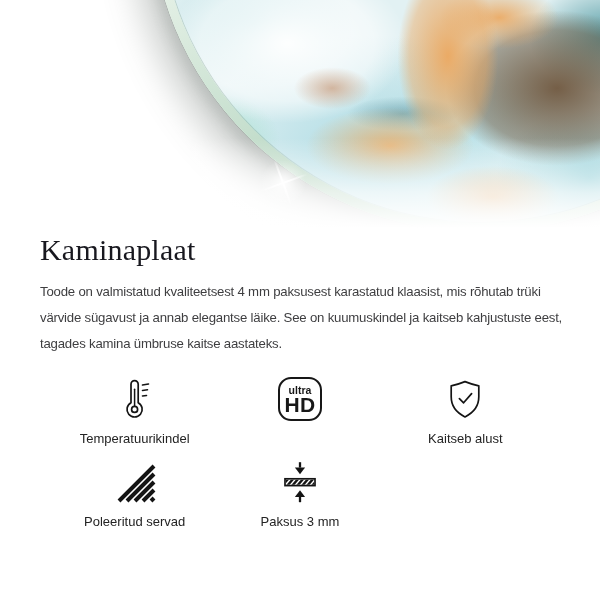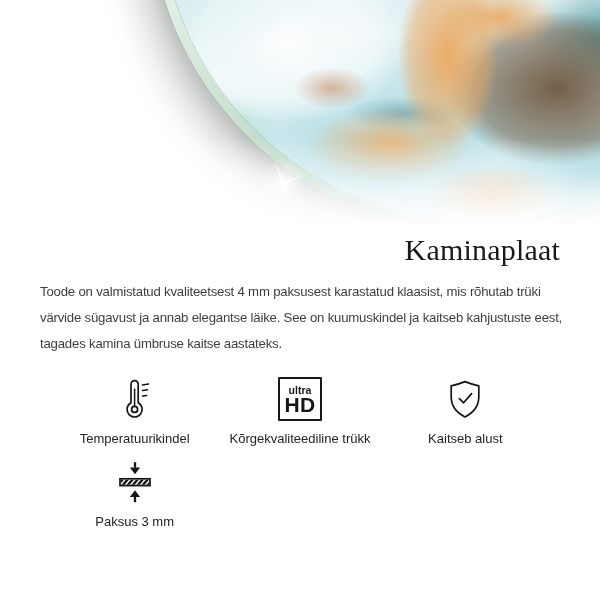--- a/index.html
+++ b/index.html
@@ -41,30 +41,30 @@
     transform:rotate(-20deg);}
   .sparkle::before{content:"";position:absolute;left:0;right:0;top:50%;height:2px;margin-top:-1px;
     background:linear-gradient(90deg, rgba(255,255,255,0), #fff 42%, #fff 58%, rgba(255,255,255,0));}
   .sparkle::after{content:"";position:absolute;top:0;bottom:0;left:50%;width:2px;margin-left:-1px;
     background:linear-gradient(180deg, rgba(255,255,255,0), #fff 42%, #fff 58%, rgba(255,255,255,0));}
   .hero-fade{position:absolute;left:0;top:138px;width:100%;height:94px;z-index:3;
     background:linear-gradient(to bottom, rgba(255,255,255,0) 0%, rgba(255,255,255,0.72) 58%, #ffffff 96%);}
   
   .content{padding:0 40px;}
   .title{margin:1px 0 0;font-family:"Liberation Serif",serif;font-weight:400;
-    font-size:30px;line-height:34px;color:#18181f;letter-spacing:0.2px;text-align:right;}
+    font-size:30px;line-height:34px;color:#18181f;letter-spacing:0.2px;}
   .title span{display:block;}
   .desc{margin:12px 0 16px;width:542px;font-size:13.2px;line-height:26px;color:#3e3e40;letter-spacing:-0.2px;}
   
   .features{display:grid;grid-template-columns:repeat(3,1fr);margin:18px 12px 0;row-gap:12px;}
   .feature{display:flex;flex-direction:column;align-items:center;}
   .icon-wrap{height:48px;display:flex;align-items:center;justify-content:center;}
   .feature .label{margin-top:9px;font-size:13px;line-height:14px;color:#232323;text-align:center;}
   .ico{stroke:#141414;fill:none;stroke-width:1.7;}
-  .uhd-box{width:40px;height:40px;border:2.6px solid #171717;border-radius:1px;
+  .uhd-box{width:40px;height:40px;border:2.6px solid #171717;border-radius:13px;
     display:flex;flex-direction:column;align-items:center;justify-content:center;color:#171717;}
   .uhd-top{font-size:10.5px;font-weight:bold;line-height:11px;}
   .uhd-bottom{font-size:21px;font-weight:bold;line-height:17px;letter-spacing:0.3px;}
 </style>
 </head>
 <body>
 
 <div class="page">
 
   <div class="hero">
@@ -96,34 +96,41 @@
         <div class="label">Temperatuurikindel</div>
       </div>
 
       <div class="feature">
         <div class="icon-wrap">
           <div class="uhd-box">
             <span class="uhd-top">ultra</span>
             <span class="uhd-bottom">HD</span>
           </div>
         </div>
-        <div class="label">Kõrgekvaliteediline trükk</div>
       </div>
 
       <div class="feature">
         <div class="icon-wrap">
           <svg class="ico" width="46" height="46" viewBox="0 0 46 46" stroke-width="2" stroke-linecap="round" stroke-linejoin="round">
             <path d="M23 5.6 C27 7.2 31.8 8.9 36.8 9.8 V20.8 C36.8 30 31 37 23 40.9 C15 37 9.2 30 9.2 20.8 V9.8 C14.2 8.9 19 7.2 23 5.6 Z"></path>
             <path d="M17.4 22.6 L21.6 26.8 L29.6 17.6"></path>
           </svg>
         </div>
         <div class="label">Kaitseb alust</div>
       </div>
 
 
+      <div class="feature">
+        <div class="icon-wrap">
+          <svg width="44" height="44" viewBox="0 0 44 44" stroke="#141414" stroke-width="4" fill="none">
+            <path d="M6 41 L41 6 M14 41 L41 14 M22 41 L41 22 M30 41 L41 30 M38 41 L41 38"></path>
+          </svg>
+        </div>
+        <div class="label">Poleeritud servad</div>
+      </div>
 
       <div class="feature">
         <div class="icon-wrap">
           <svg width="46" height="46" viewBox="0 0 46 46">
             <defs>
                 <clipPath id="thk-clip">
                   <rect x="8.9" y="20.7" width="28.2" height="5"></rect>
                 </clipPath>
               </defs>
             <rect x="8" y="19.8" width="30" height="6.8" fill="none" stroke="#141414" stroke-width="1.7"></rect>

